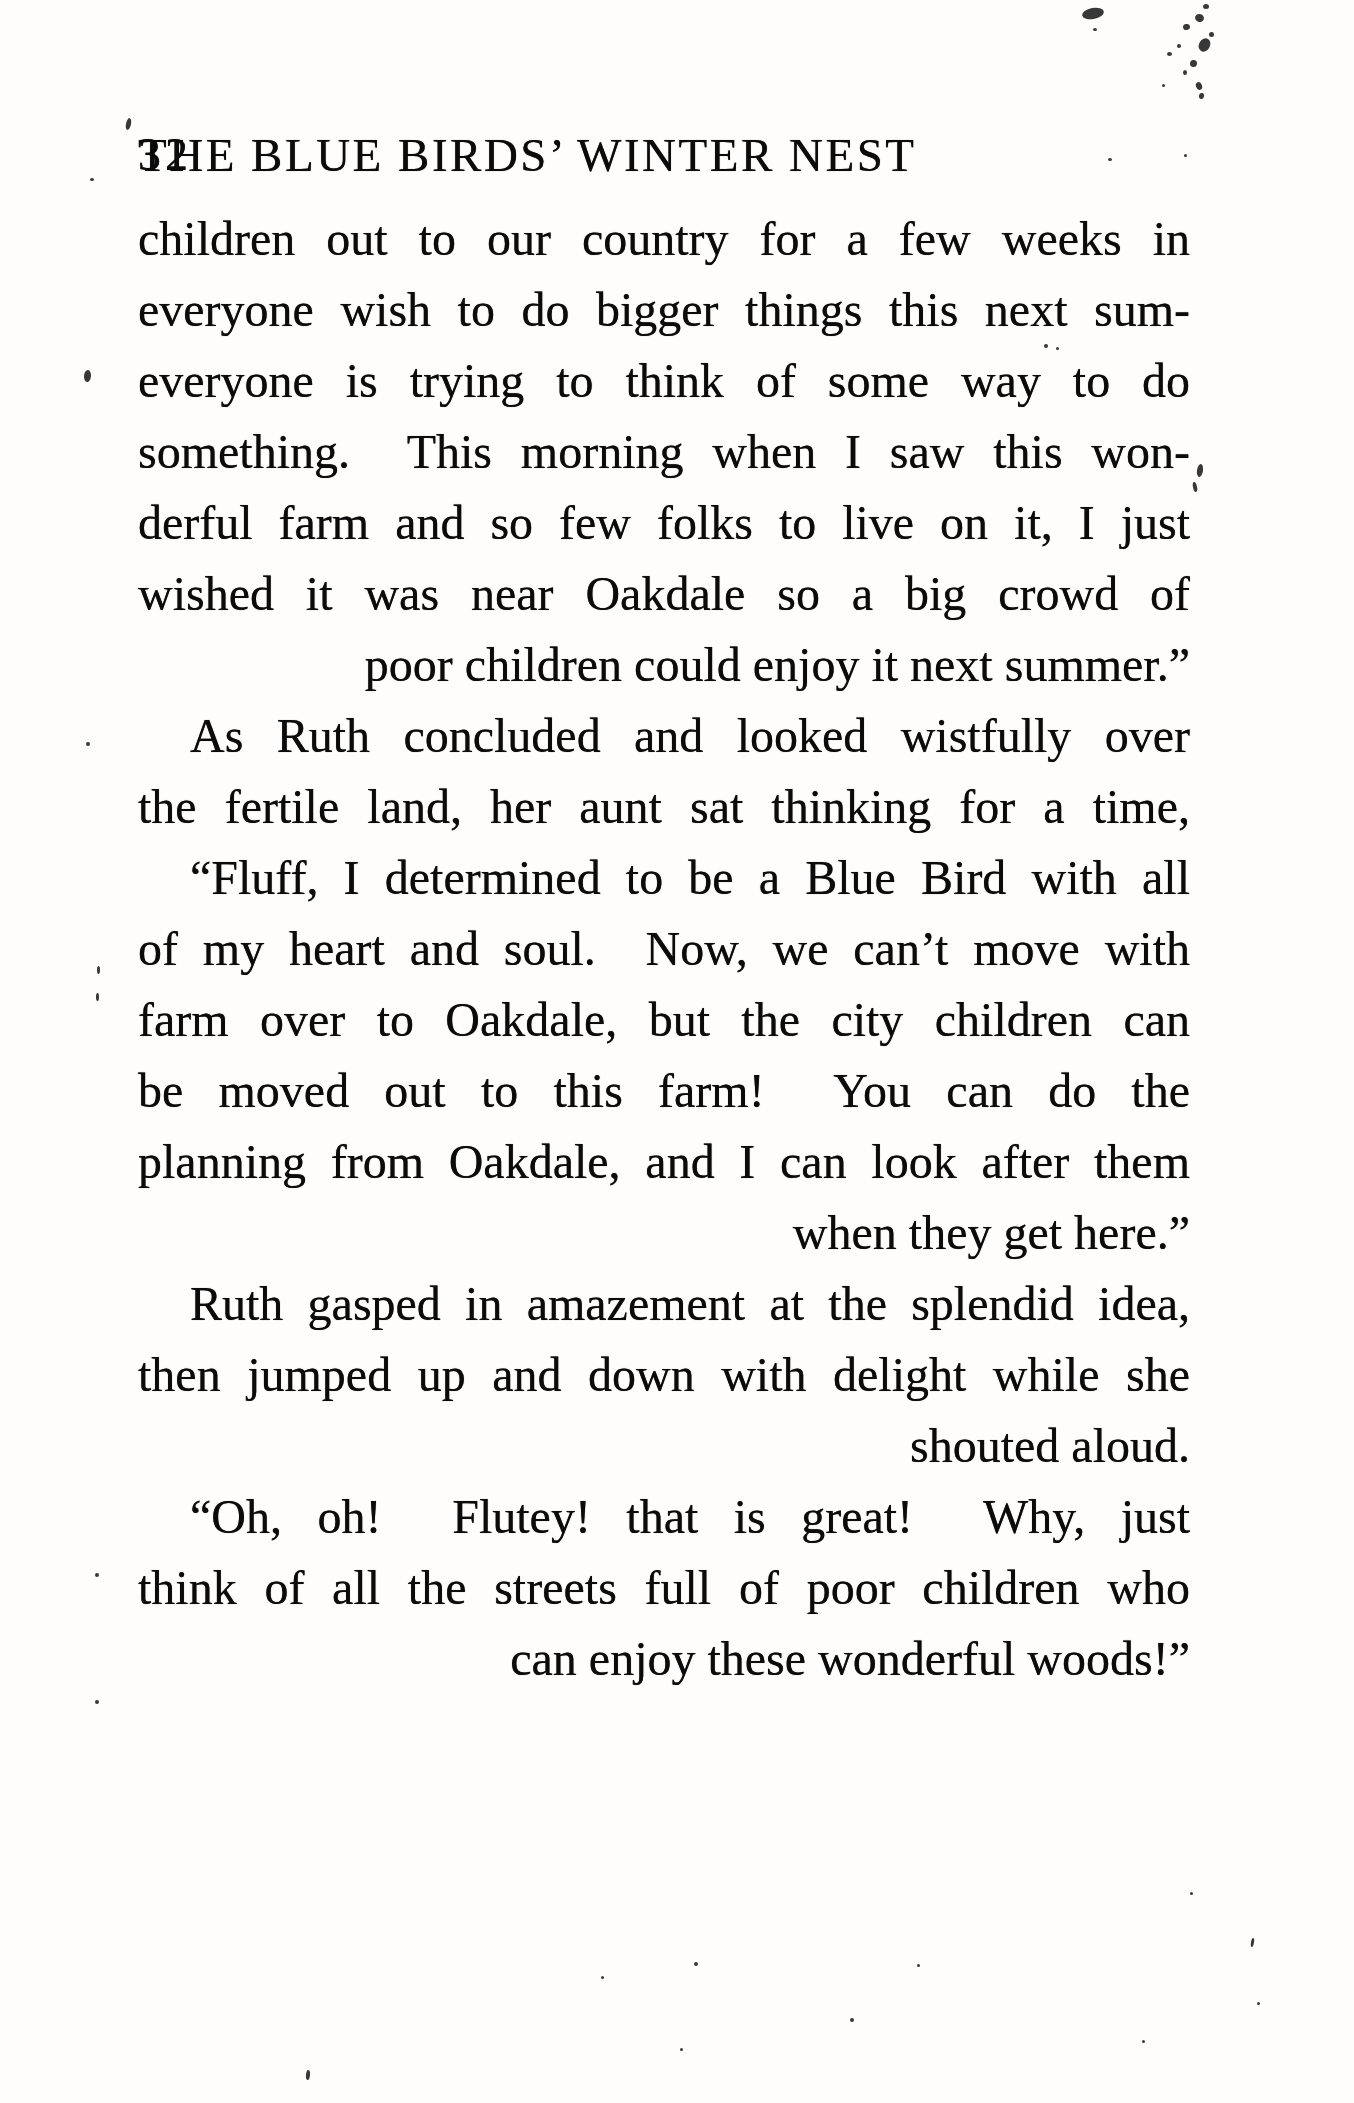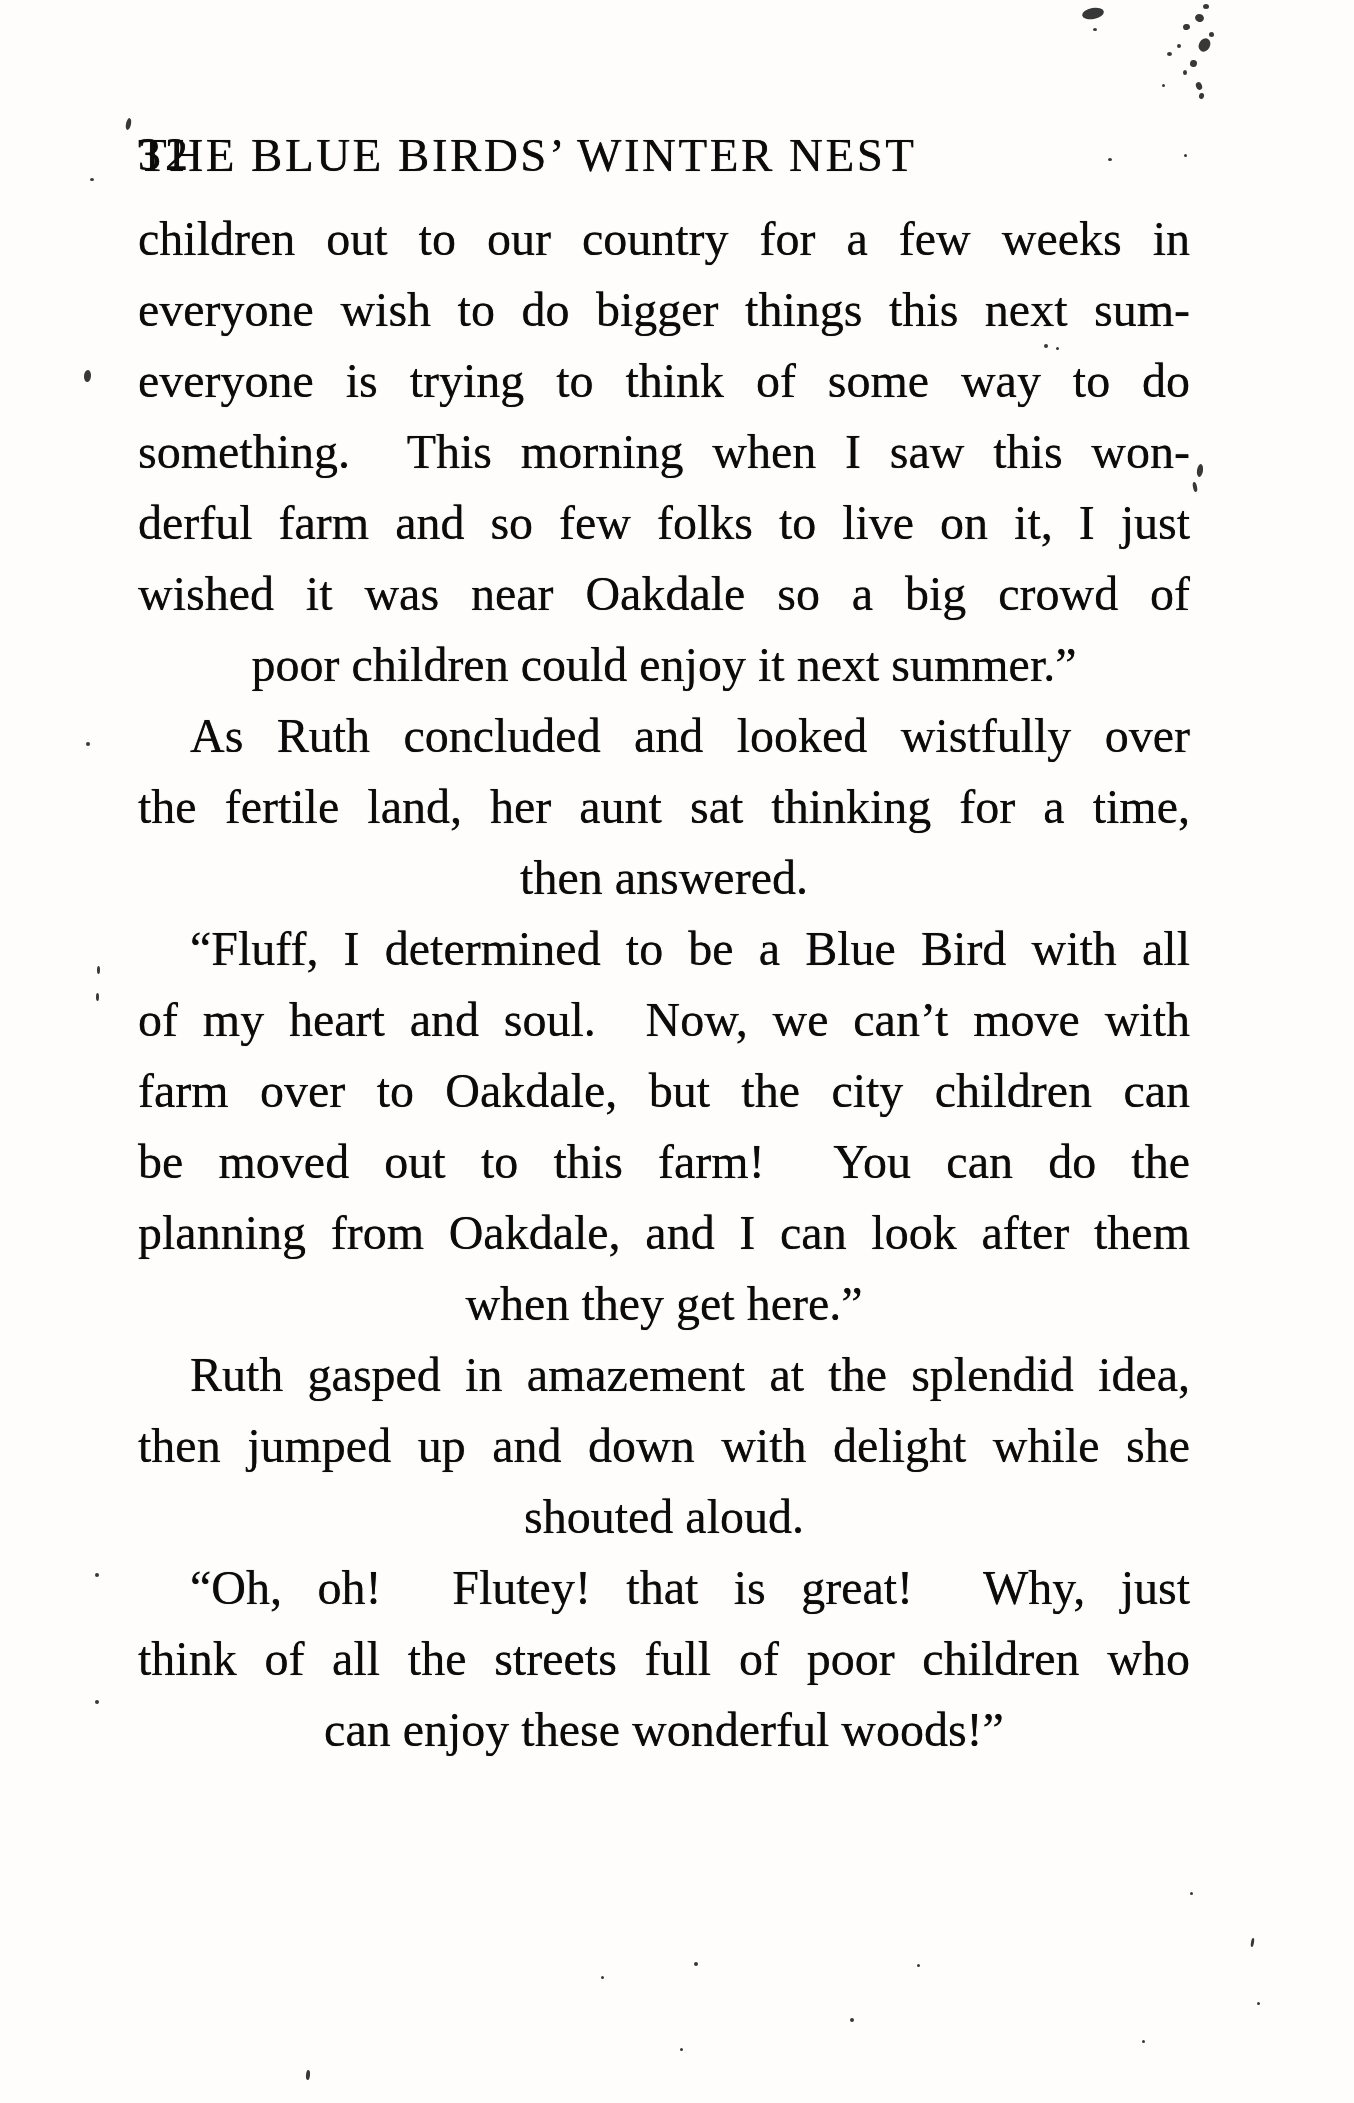--- a/index.html
+++ b/index.html
@@ -32,21 +32,21 @@
   .text-column {
     position:absolute;
     left:138px; top:203px;
     width:1052px;
     font-size:48px;
     line-height:71px;
     text-shadow:0 0 0.7px rgba(0,0,0,.8);
   }
   .line {
     white-space:pre-wrap;
-    text-align:center;
+    text-align:right;
     text-justify:inter-word;
   }
   .line.just {
     text-align:justify;
     text-align-last:justify;
   }
   .line.indent { text-indent:52px; }
   .speck-layer { position:absolute; inset:0; pointer-events:none; }
   .ink {
     position:absolute;
@@ -68,21 +68,20 @@
   <div class="text-column">
       <div class="line just">children out to our country for a few weeks in</div>
       <div class="line just">everyone wish to do bigger things this next sum-</div>
       <div class="line just">everyone is trying to think of some way to do</div>
       <div class="line just">something.  This morning when I saw this won-</div>
       <div class="line just">derful farm and so few folks to live on it, I just</div>
       <div class="line just">wished it was near Oakdale so a big crowd of</div>
       <div class="line">poor children could enjoy it next summer.”</div>
       <div class="line just indent">As Ruth concluded and looked wistfully over</div>
       <div class="line just">the fertile land, her aunt sat thinking for a time,</div>
-      <div class="line">then answered.</div>
       <div class="line just indent">“Fluff, I determined to be a Blue Bird with all</div>
       <div class="line just">of my heart and soul.  Now, we can’t move with</div>
       <div class="line just">farm over to Oakdale, but the city children can</div>
       <div class="line just">be moved out to this farm!  You can do the</div>
       <div class="line just">planning from Oakdale, and I can look after them</div>
       <div class="line">when they get here.”</div>
       <div class="line just indent">Ruth gasped in amazement at the splendid idea,</div>
       <div class="line just">then jumped up and down with delight while she</div>
       <div class="line">shouted aloud.</div>
       <div class="line just indent">“Oh, oh!  Flutey! that is great!  Why, just</div>

